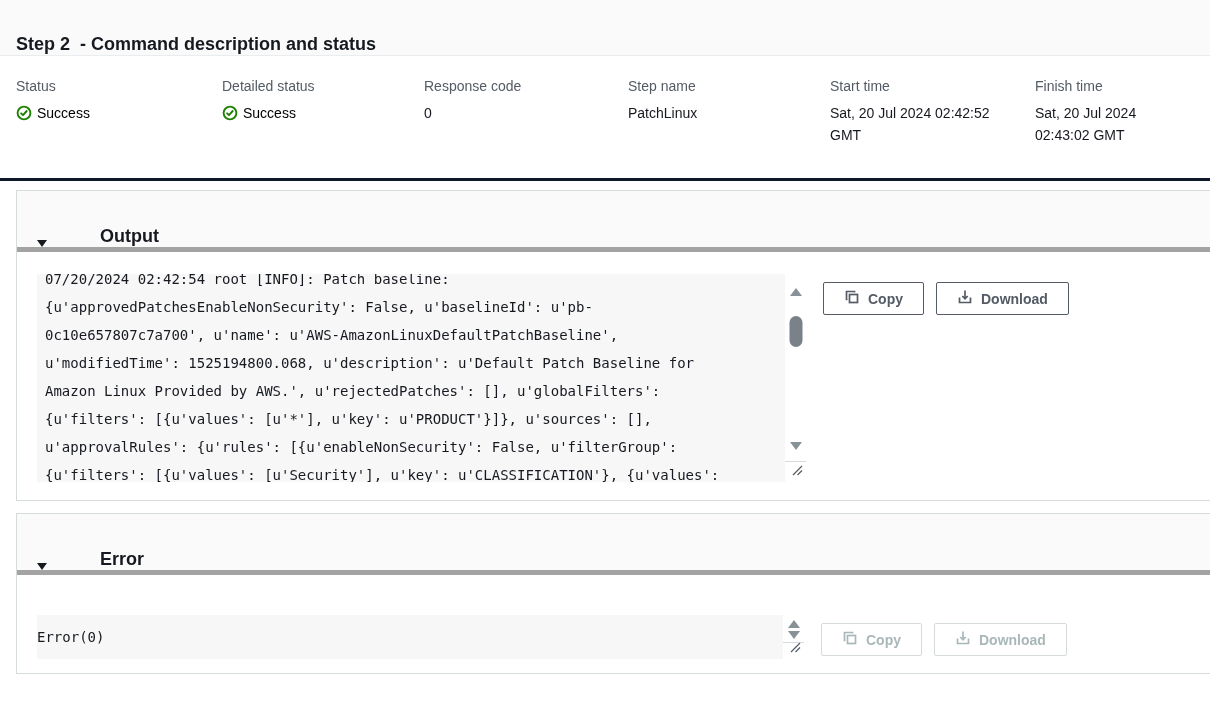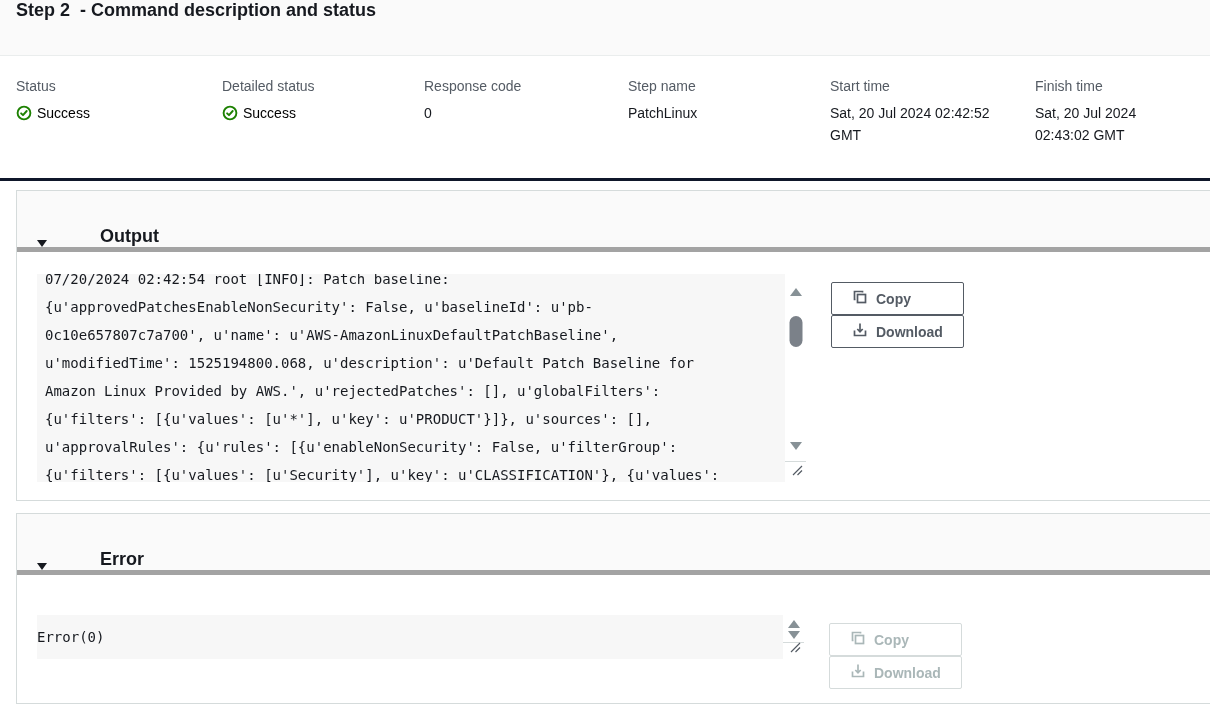--- a/index.html
+++ b/index.html
@@ -10,21 +10,21 @@
     color: #16191f;
     font-size: 14px;
   }
 
   
   .topbar {
     height: 56px;
     background: #fafafa;
     border-bottom: 1px solid #eaeded;
     display: flex;
-    align-items: flex-start;
+    align-items: flex-end;
     padding: 0 16px;
   }
   .topbar h1 {
     font-size: 18px;
     font-weight: bold;
     color: #16191f;
     white-space: pre;
   }
 
   
@@ -158,21 +158,21 @@
     border-top: 1px solid #d5dbdb;
     background: #ffffff;
   }
   .resize-glyph { position: absolute; right: 3px; bottom: 3px; }
 
   .error-box .sb-arrow.up   { top: 5px; }
   .error-box .sb-arrow.down { top: 16px; }
   .error-box .sb-corner { height: 17px; }
 
   
-  .btn-row { display: flex; margin-left: 25px; margin-top: 8px; flex-direction: column; }
+  .btn-row { display: flex; gap: 12px; margin-left: 17px; margin-top: 8px; }
   .btn {
     display: inline-flex;
     align-items: center;
     gap: 8px;
     height: 33px;
     padding: 0 20px;
     background: #ffffff;
     border: 1px solid #545b64;
     border-radius: 2px;
     color: #545b64;

